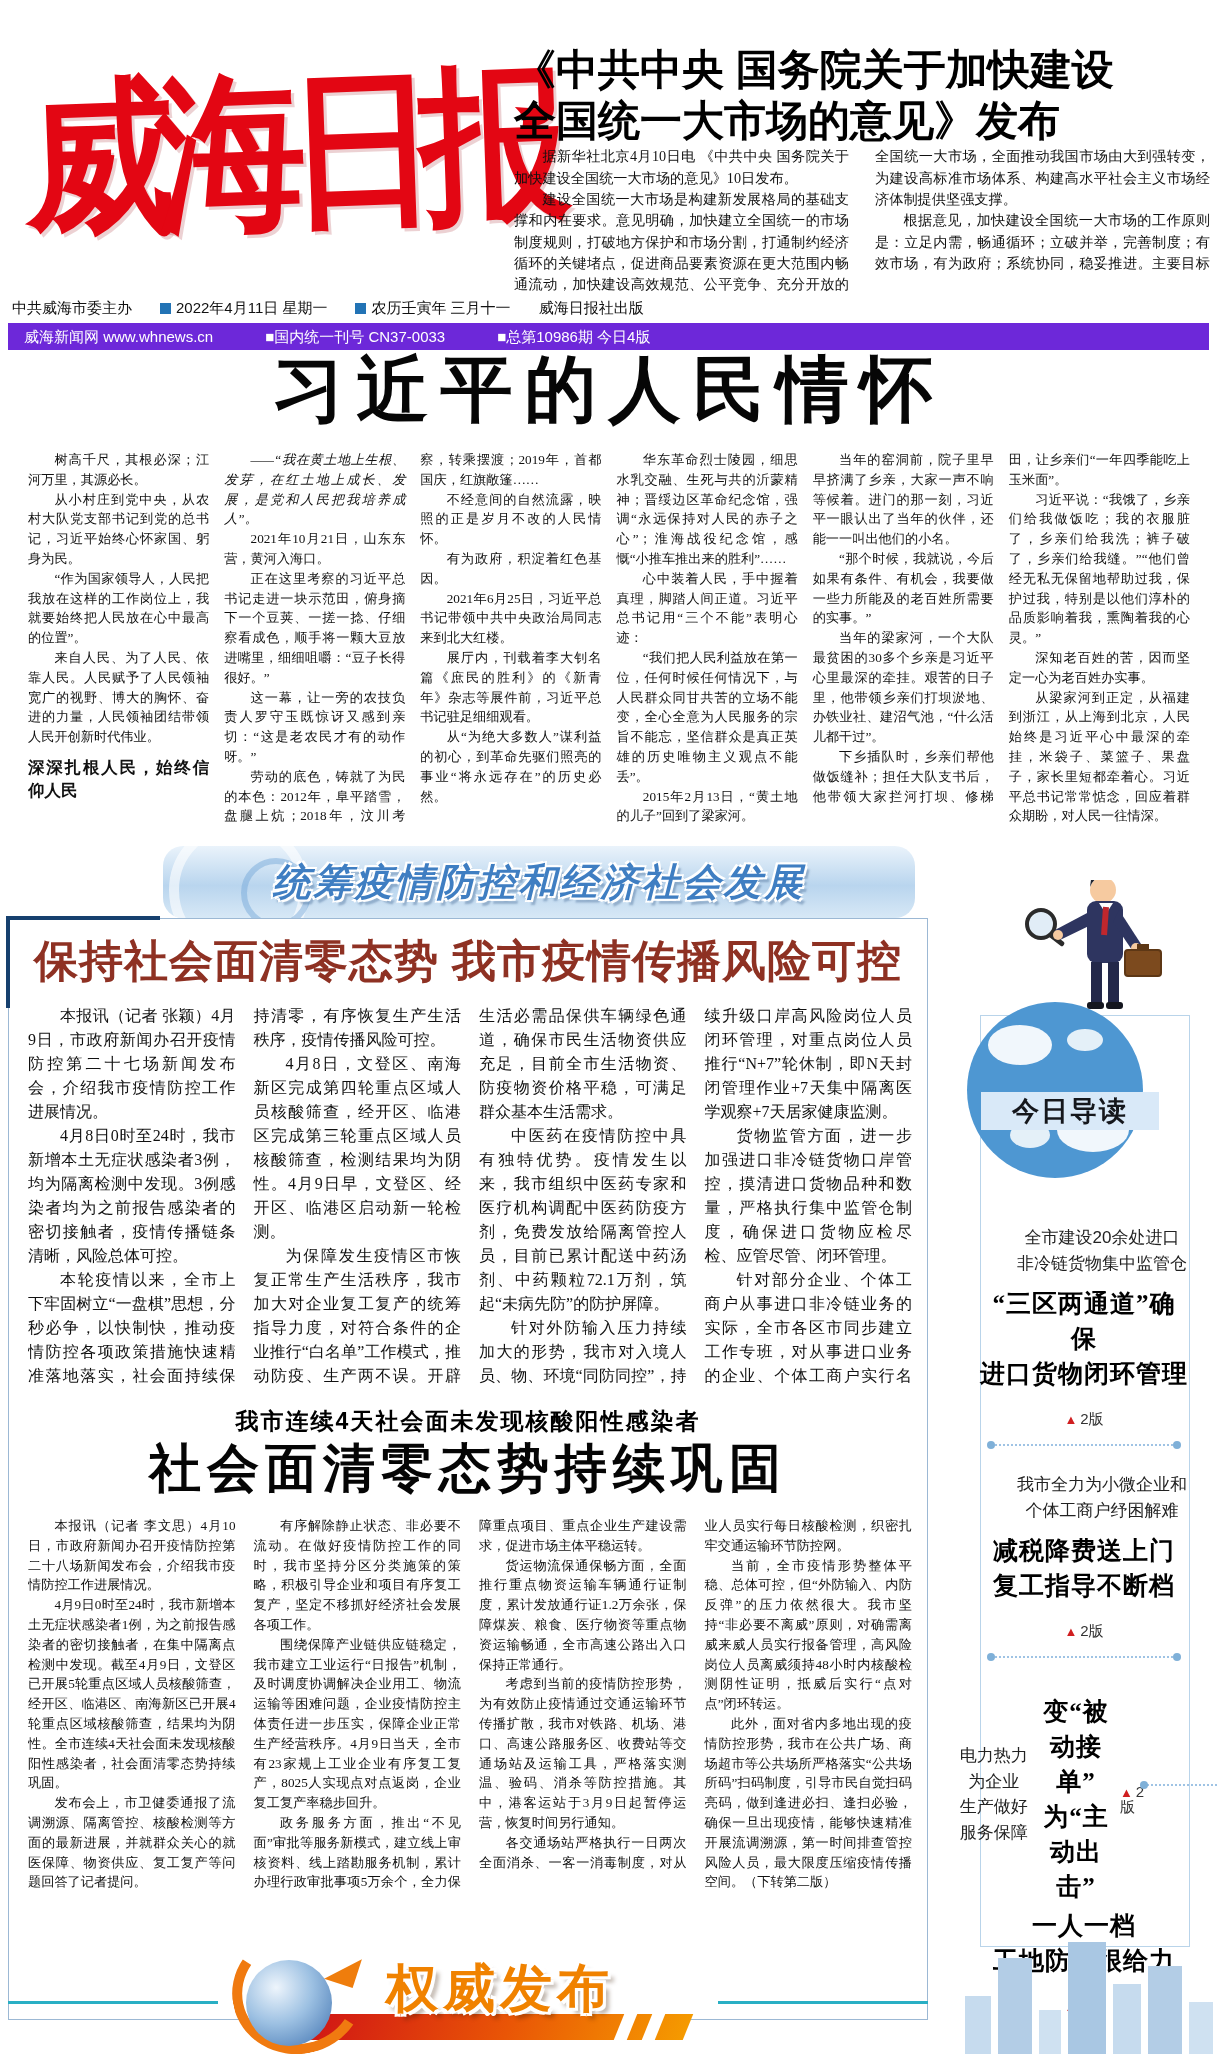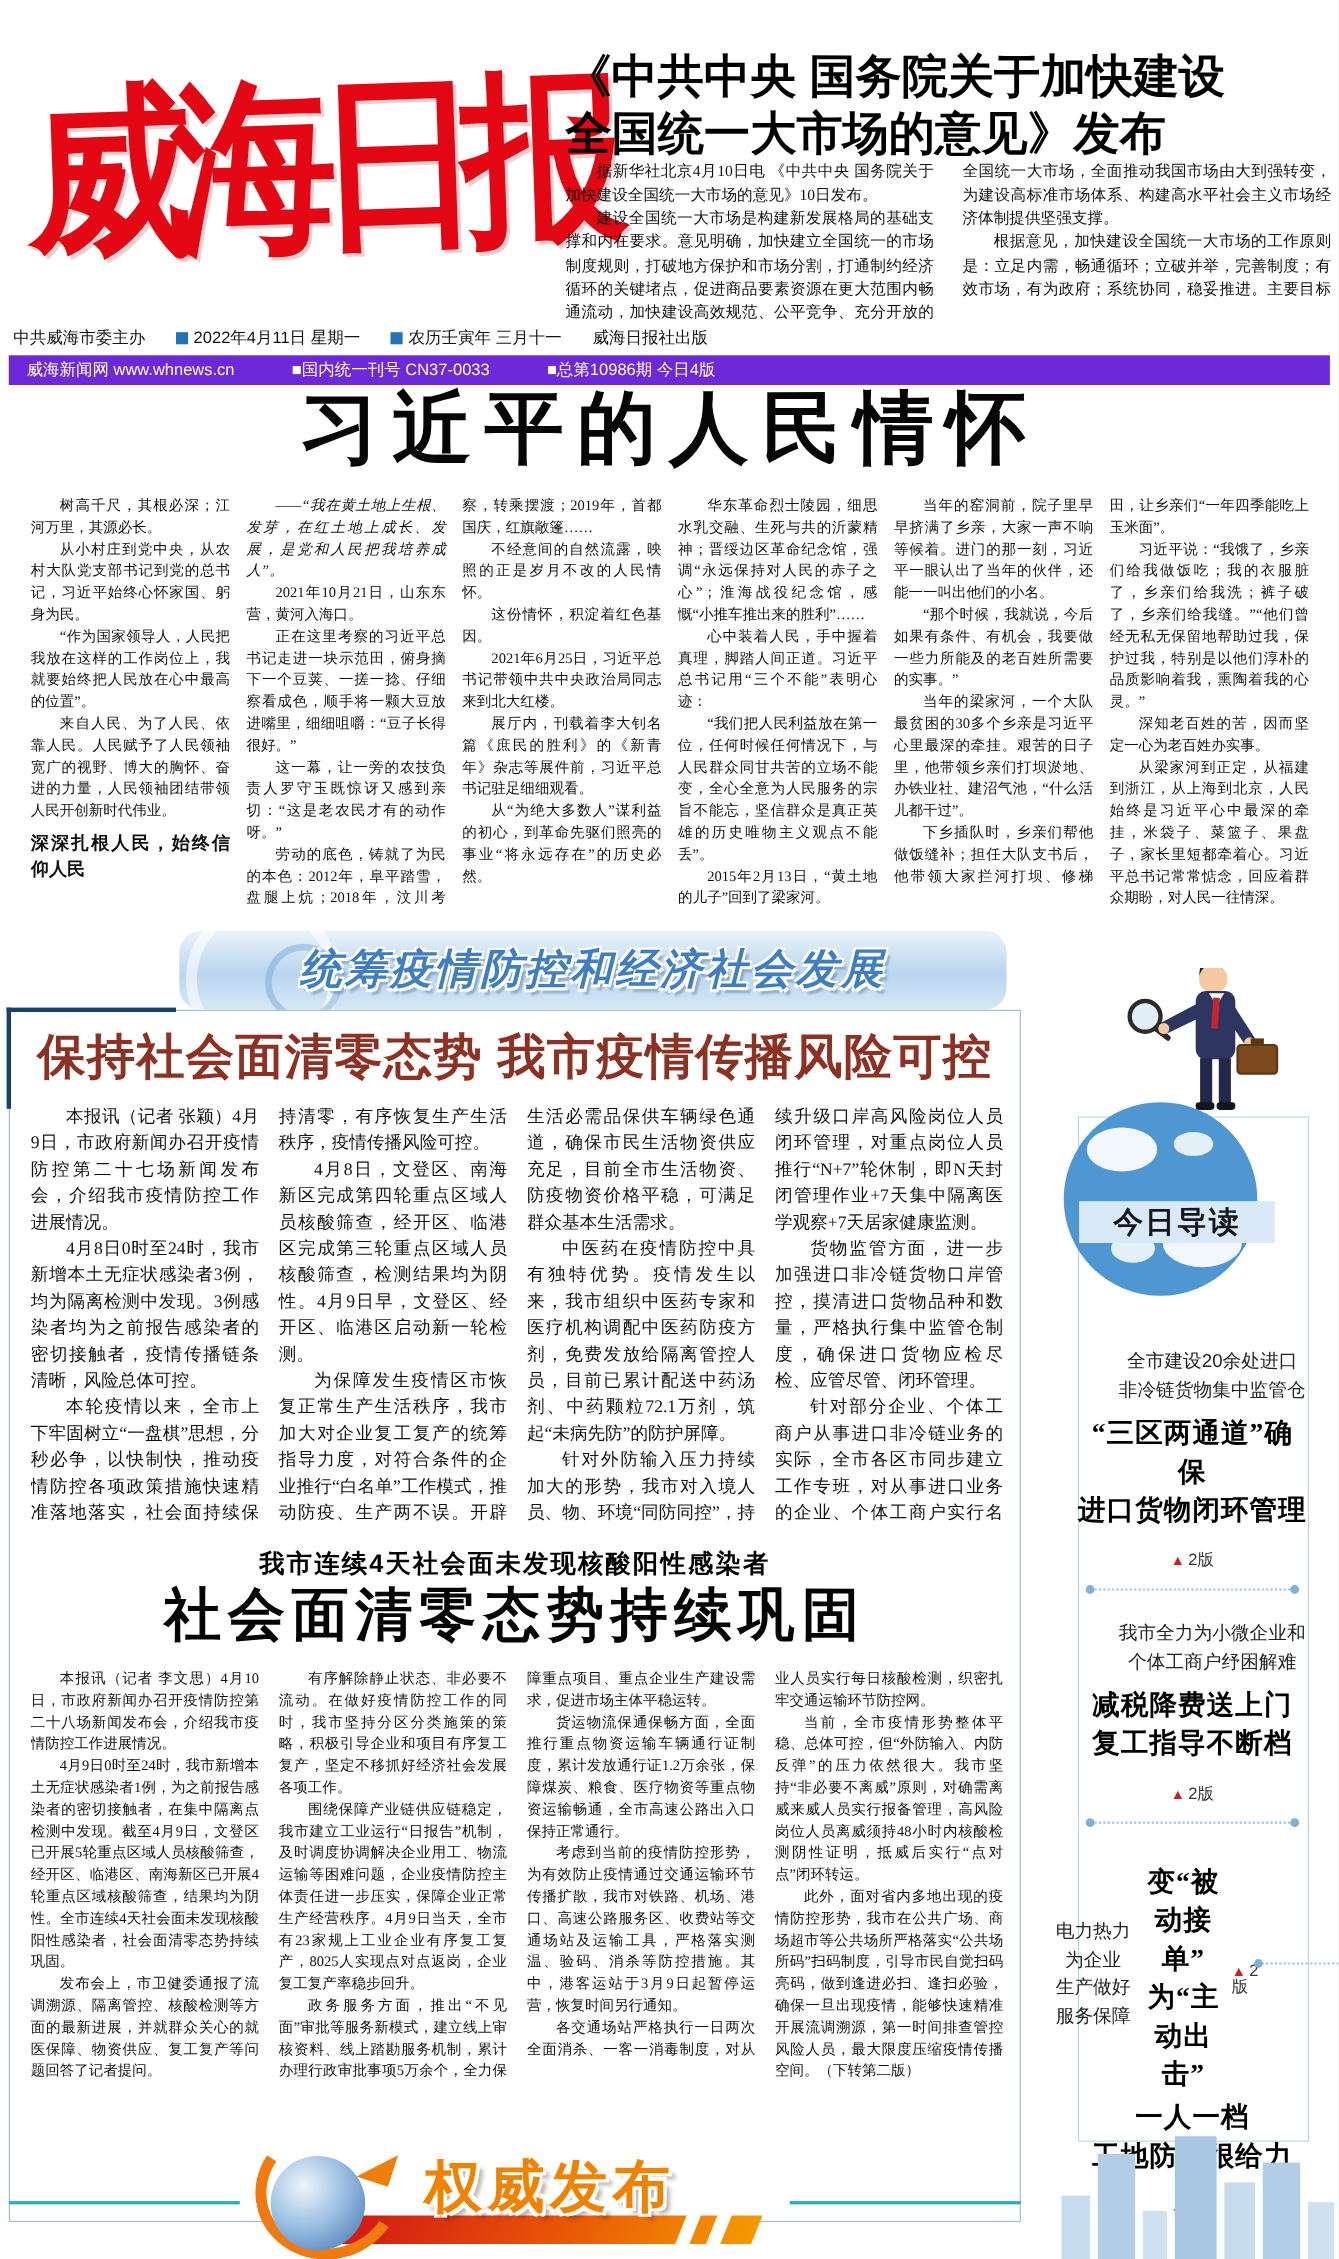--- a/index.html
+++ b/index.html
@@ -123,21 +123,21 @@
       <p class="para">从小村庄到党中央，从农村大队党支部书记到党的总书记，习近平始终心怀家国、躬身为民。</p>
       <p class="para">“作为国家领导人，人民把我放在这样的工作岗位上，我就要始终把人民放在心中最高的位置”。</p>
       <p class="para">来自人民、为了人民、依靠人民。人民赋予了人民领袖宽广的视野、博大的胸怀、奋进的力量，人民领袖团结带领人民开创新时代伟业。</p>
       <p class="para subhead">深深扎根人民，始终信仰人民</p>
       <p class="para kai">——“我在黄土地上生根、发芽，在红土地上成长、发展，是党和人民把我培养成人”。</p>
       <p class="para">2021年10月21日，山东东营，黄河入海口。</p>
       <p class="para">正在这里考察的习近平总书记走进一块示范田，俯身摘下一个豆荚、一搓一捻、仔细察看成色，顺手将一颗大豆放进嘴里，细细咀嚼：“豆子长得很好。”</p>
       <p class="para">这一幕，让一旁的农技负责人罗守玉既惊讶又感到亲切：“这是老农民才有的动作呀。”</p>
       <p class="para">劳动的底色，铸就了为民的本色：2012年，阜平踏雪，盘腿上炕；2018年，汶川考察，转乘摆渡；2019年，首都国庆，红旗敞篷……</p>
       <p class="para">不经意间的自然流露，映照的正是岁月不改的人民情怀。</p>
-      <p class="para">这份情怀，积淀着红色基因。</p>
+      <p class="para">有为政府，积淀着红色基因。</p>
       <p class="para">2021年6月25日，习近平总书记带领中共中央政治局同志来到北大红楼。</p>
       <p class="para">展厅内，刊载着李大钊名篇《庶民的胜利》的《新青年》杂志等展件前，习近平总书记驻足细细观看。</p>
       <p class="para">从“为绝大多数人”谋利益的初心，到革命先驱们照亮的事业“将永远存在”的历史必然。</p>
       <p class="para">华东革命烈士陵园，细思水乳交融、生死与共的沂蒙精神；晋绥边区革命纪念馆，强调“永远保持对人民的赤子之心”；淮海战役纪念馆，感慨“小推车推出来的胜利”……</p>
       <p class="para">心中装着人民，手中握着真理，脚踏人间正道。习近平总书记用“三个不能”表明心迹：</p>
       <p class="para">“我们把人民利益放在第一位，任何时候任何情况下，与人民群众同甘共苦的立场不能变，全心全意为人民服务的宗旨不能忘，坚信群众是真正英雄的历史唯物主义观点不能丢”。</p>
       <p class="para">2015年2月13日，“黄土地的儿子”回到了梁家河。</p>
       <p class="para">当年的窑洞前，院子里早早挤满了乡亲，大家一声不响等候着。进门的那一刻，习近平一眼认出了当年的伙伴，还能一一叫出他们的小名。</p>
       <p class="para">“那个时候，我就说，今后如果有条件、有机会，我要做一些力所能及的老百姓所需要的实事。”</p>
       <p class="para">当年的梁家河，一个大队最贫困的30多个乡亲是习近平心里最深的牵挂。艰苦的日子里，他带领乡亲们打坝淤地、办铁业社、建沼气池，“什么活儿都干过”。</p>

